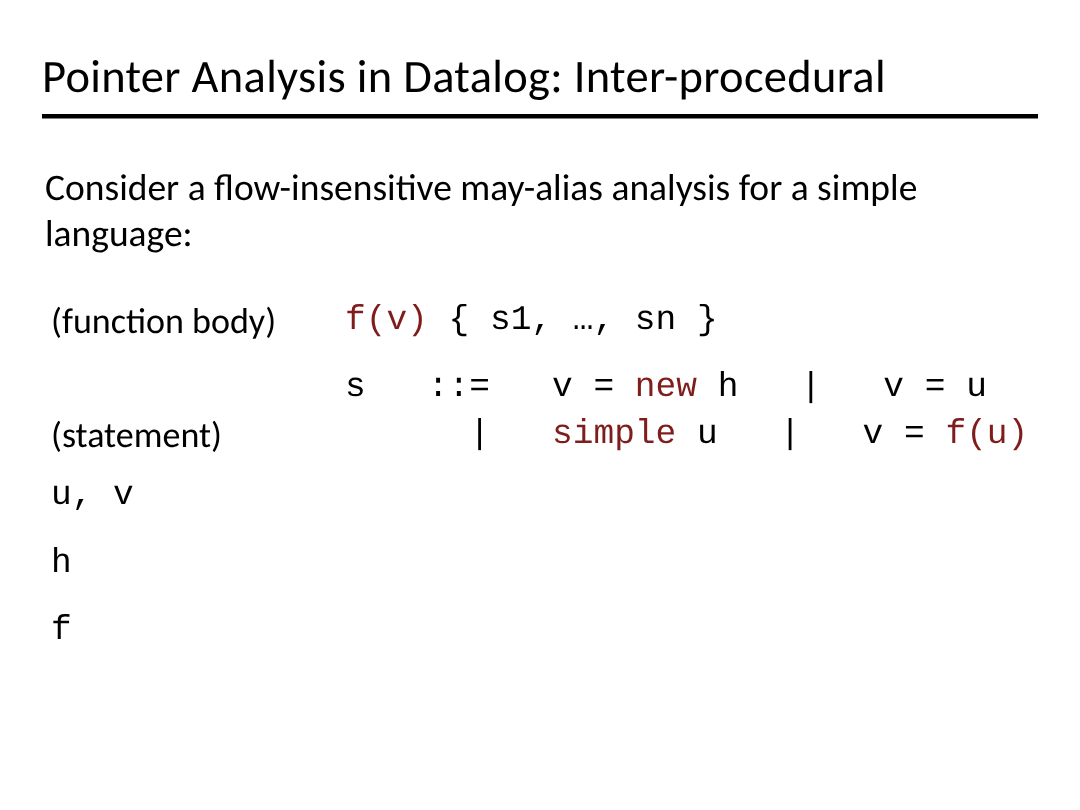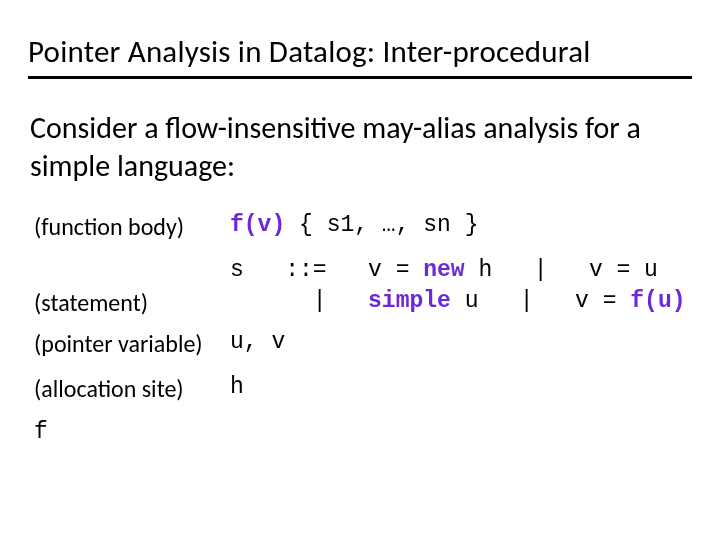--- a/index.html
+++ b/index.html
@@ -24,21 +24,21 @@
     letter-spacing: 0.2px;
     margin: 0 0 6px 0;
     white-space: nowrap;
   }
   .hr {
     border: none;
     border-top: 3px solid #000;
     margin: 4px 0 30px 0;
   }
   .intro {
-    font-size: 30px;
+    font-size: 25px;
     line-height: 1.25;
     margin: 0 0 26px 2px;
     font-weight: 400;
   }
   .grammar {
     font-size: 24px;
     margin-left: 6px;
   }
   .row {
     display: flex;
@@ -50,21 +50,21 @@
     width: 196px;
     flex: 0 0 196px;
     font-family: Calibri, "Segoe UI", Arial, sans-serif;
   }
   .rhs {
     font-family: "Courier New", Courier, monospace;
     font-size: 23px;
     white-space: pre;
     line-height: 1.35;
   }
-  .kw { color: #6d28d9; font-weight: bold; }
+  .kw { color: #7f1d1d; font-weight: normal; }
 </style>
 </head>
 <body>
 
 <div class="slide">
 
   <h1 class="title">Pointer Analysis in Datalog: Inter-procedural</h1>
   <hr class="hr">
 
   <p class="intro">Consider a flow-insensitive may-alias analysis for a simple language:</p>
@@ -76,26 +76,24 @@
       <div class="rhs"><span class="kw">f(v)</span><span> { s1, …, sn }</span></div>
     </div>
 
     <div class="row stmt">
       <div class="label">(statement)</div>
       <div class="rhs"><span>s   ::=   v = </span><span class="kw">new</span><span> h   |   v = u</span>
 <span>      |   </span><span class="kw">simple</span><span> u   |   v = </span><span class="kw">f(u)</span></div>
     </div>
 
     <div class="row" style="margin-top:10px">
-      <div class="label">(pointer variable)</div>
       <div class="rhs">u, v</div>
     </div>
 
     <div class="row">
-      <div class="label">(allocation site)</div>
       <div class="rhs">h</div>
     </div>
 
     <div class="row">
       <div class="rhs">f</div>
     </div>
 
   </div>
 </div>
 

